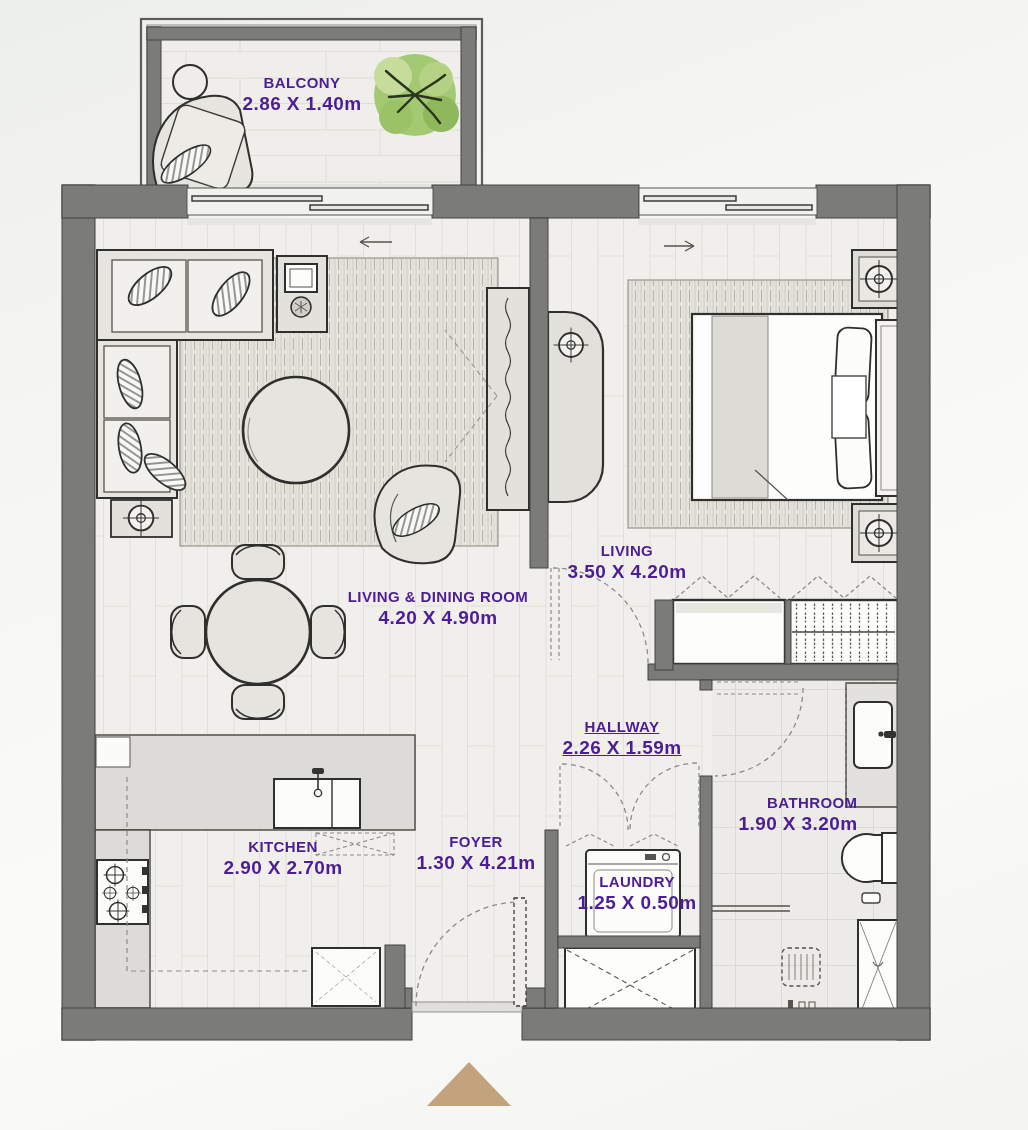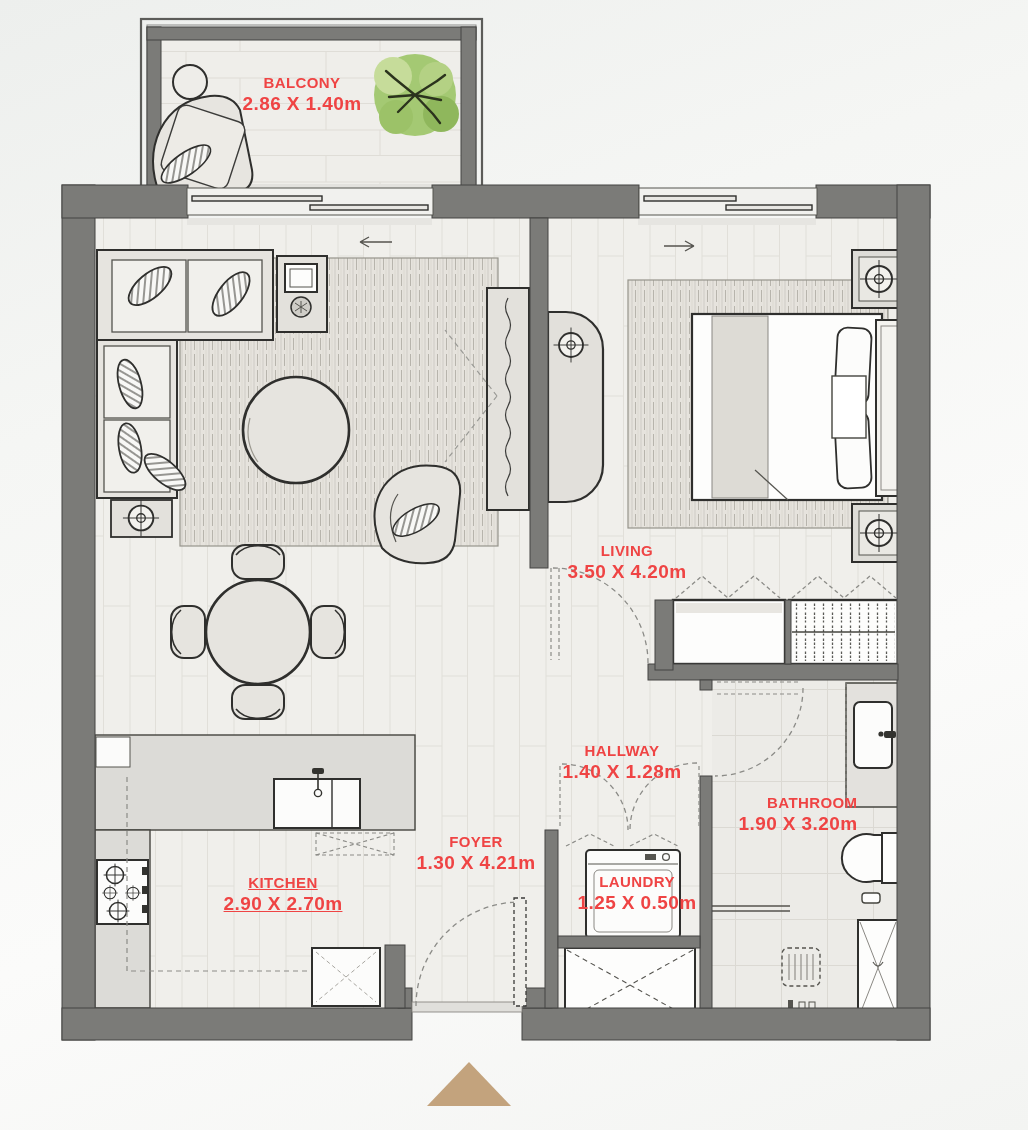--- a/index.html
+++ b/index.html
@@ -6,21 +6,21 @@
   body{
     width:1028px;height:1130px;overflow:hidden;
     background:linear-gradient(160deg,#edefed 0%,#f5f6f4 30%,#fbfbfa 65%,#f3f4f2 100%);
     font-family:"Liberation Sans",sans-serif;
   }
   #plan-wrap{position:relative;width:1028px;height:1130px;}
   #plan-svg{position:absolute;left:0;top:0;}
   .room-label{
     position:absolute;transform:translateX(-50%);
     text-align:center;white-space:nowrap;
-    color:#ef4444;font-weight:bold;font-size:15px;
+    color:#4c1d95;font-weight:bold;font-size:15px;
     letter-spacing:.4px;line-height:21px;
   }
   .room-label .rname,.room-label .rdims{display:block;}
   .room-label .rdims{font-size:19px;}
 </style>
 </head>
 <body>
 
 <div id="plan-wrap">
 
@@ -320,33 +320,37 @@
     </g>
   </g>
 
   <polygon points="469,1062 511,1106 427,1106" fill="#c3a37d"></polygon>
 </svg>
 
   <div class="room-label" style="left:302px;top:72px;">
     <span class="rname">BALCONY</span>
     <span class="rdims">2.86 X 1.40m</span>
   </div>
+  <div class="room-label" style="left:438px;top:586px;">
+    <span class="rname">LIVING &amp; DINING ROOM</span>
+    <span class="rdims">4.20 X 4.90m</span>
+  </div>
   <div class="room-label" style="left:627px;top:540px;">
     <span class="rname">LIVING</span>
     <span class="rdims">3.50 X 4.20m</span>
   </div>
-  <div class="room-label" style="left:622px;top:740px;">
+  <div class="room-label" style="left:622px;top:716px;text-decoration:underline;">
     <span class="rname">HALLWAY</span>
-    <span class="rdims">1.40 X 1.28m</span>
+    <span class="rdims">2.26 X 1.59m</span>
   </div>
   <div class="room-label" style="left:476px;top:831px;">
     <span class="rname">FOYER</span>
     <span class="rdims">1.30 X 4.21m</span>
   </div>
-  <div class="room-label" style="left:283px;top:872px;text-decoration:underline;">
+  <div class="room-label" style="left:283px;top:836px;">
     <span class="rname">KITCHEN</span>
     <span class="rdims">2.90 X 2.70m</span>
   </div>
   <div class="room-label" style="left:637px;top:871px;">
     <span class="rname">LAUNDRY</span>
     <span class="rdims">1.25 X 0.50m</span>
   </div>
   <div class="room-label" style="left:798px;top:792px;text-align:right;">
     <span class="rname">BATHROOM</span>
     <span class="rdims">1.90 X 3.20m</span>

